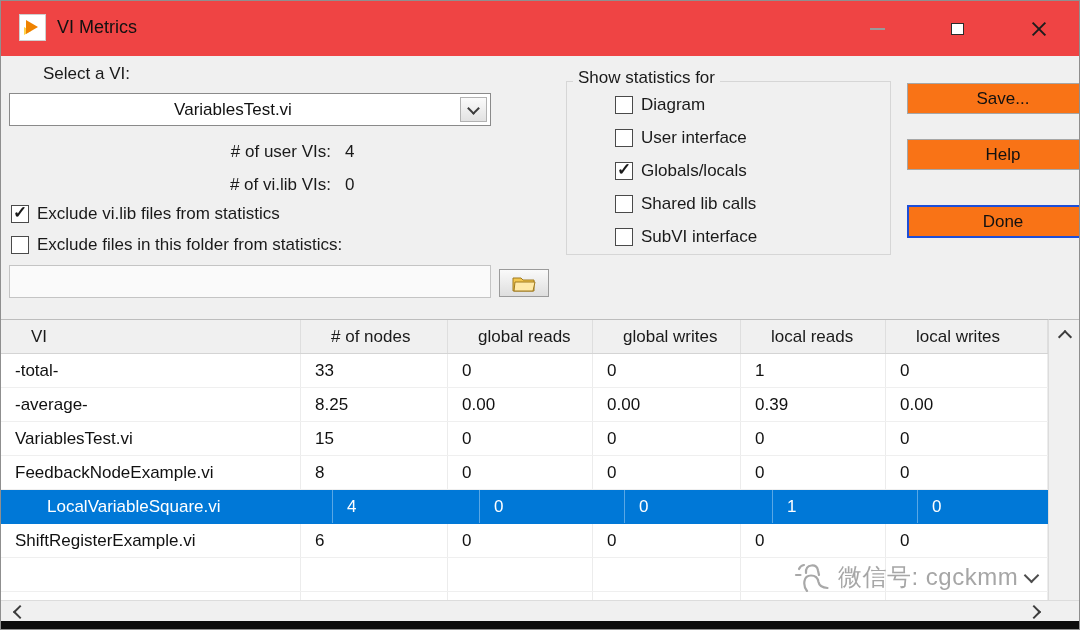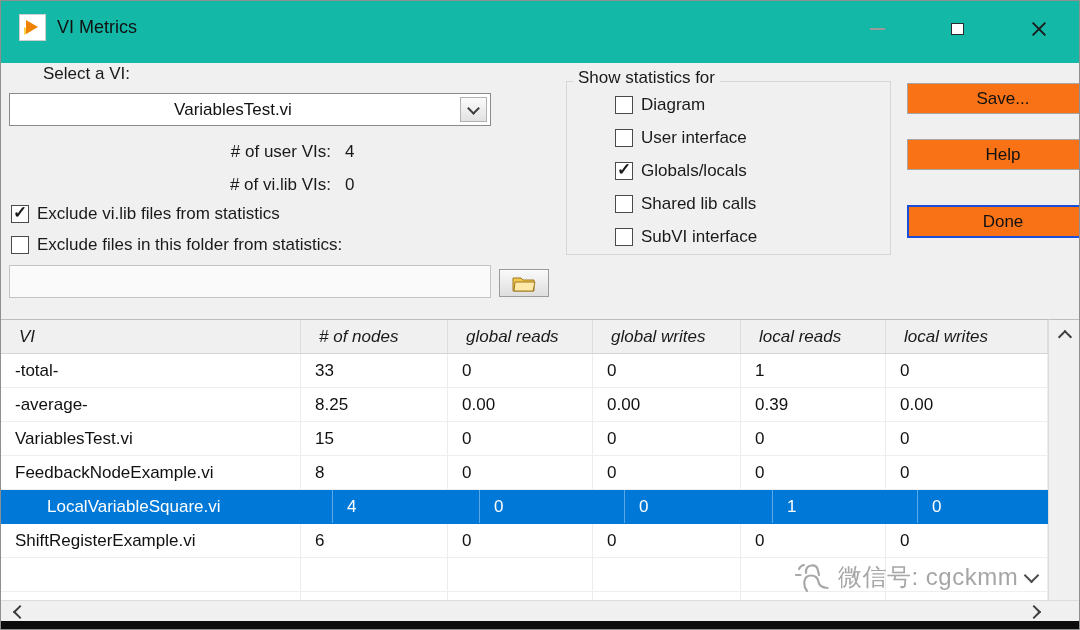--- a/index.html
+++ b/index.html
@@ -1,19 +1,19 @@
 <!DOCTYPE html>
 <html><head>
 <meta charset="utf-8">
 <style>
   html,body{margin:0;padding:0;background:#ffffff;font-family:"Liberation Sans",sans-serif;}
   #window{position:relative;width:1080px;height:630px;background:#f0f0f0;border:1px solid #8f8f8f;box-sizing:border-box;overflow:hidden;}
 
   
-  .titlebar{position:absolute;left:0;top:0;right:0;height:62px;background:#14b8a6;}
+  .titlebar{position:absolute;left:0;top:0;right:0;height:55px;background:#ef4444;}
   .app-icon{position:absolute;left:18px;top:13px;width:27px;height:27px;background:#fff;border:1px solid #cfcfcf;box-sizing:border-box;}
   .app-icon .tri{position:absolute;left:6px;top:5px;width:0;height:0;border-top:7px solid transparent;border-bottom:7px solid transparent;border-left:12px solid #ef8200;}
   .app-icon .tri2{position:absolute;left:4px;top:12px;width:0;height:0;border-top:4px solid transparent;border-bottom:4px solid transparent;border-left:7px solid #ffd24a;}
   .title-text{position:absolute;left:56px;top:16px;font-size:18px;color:#111;}
   .winbtn{position:absolute;top:0;height:55px;width:46px;display:flex;align-items:center;justify-content:center;cursor:default;}
   .btn-min{left:853px;}.btn-max{left:933px;}.btn-close{left:1013px;width:50px;}
   .icon-min{width:15px;height:2px;background:#9a9a9a;}
   .icon-max{width:13px;height:12px;border:1.5px solid #2b2b2b;box-sizing:border-box;background:#fff;}
   .icon-close{position:relative;width:18px;height:18px;}
   .icon-close::before,.icon-close::after{content:"";position:absolute;left:8px;top:0;width:2px;height:18px;background:#1c1c1c;}
@@ -58,21 +58,21 @@
   
   .action-btn{position:absolute;left:906px;width:192px;height:31px;background:#f97316;border:1px solid #a6a6a6;box-sizing:border-box;font-size:17px;color:#111;display:flex;align-items:center;justify-content:center;font-family:"Liberation Sans",sans-serif;}
   .btn-save{top:82px;}
   .btn-help{top:138px;}
   .btn-done{top:204px;height:33px;border:2px solid #1d4ed8;}
 
   
   .table{position:absolute;left:0;top:318px;width:1047px;height:281px;background:#fff;border-top:1px solid #bdbdbd;box-sizing:border-box;overflow:hidden;}
   .thead,.trow{display:grid;grid-template-columns:300px 147px 145px 148px 145px 162px;height:34px;}
   .thead{background:#f0f0f0;border-bottom:1px solid #d4d4d4;box-sizing:border-box;}
-  .hcell{font-size:17px;color:#1a1a1a;line-height:33px;padding-left:18px;border-right:1px solid #dedede;overflow:hidden;white-space:nowrap;font-style:italic;}
+  .hcell{font-size:17px;color:#1a1a1a;line-height:33px;padding-left:30px;border-right:1px solid #dedede;overflow:hidden;white-space:nowrap;}
   .trow{border-bottom:1px solid #efefef;box-sizing:border-box;}
   .tcell{font-size:17px;color:#111;line-height:33px;padding-left:14px;border-right:1px solid #ececec;overflow:hidden;white-space:nowrap;}
   .trow.selected{background:#0078d7;border-bottom-color:#0078d7;padding-left:32px;}
   .trow.selected .tcell{color:#fff;border-right-color:rgba(255,255,255,0.35);}
 
   .vscroll{position:absolute;left:1047px;top:318px;width:32px;height:281px;background:#f0f0f0;border-top:1px solid #bdbdbd;border-left:1px solid #dcdcdc;box-sizing:border-box;}
   .vscroll-up{position:absolute;left:0;top:4px;width:100%;height:22px;display:flex;align-items:center;justify-content:center;}
   .vscroll-up .chev{margin-top:4px;}
   .hscroll{position:absolute;left:0;top:599px;width:1080px;height:23px;background:#f0f0f0;border-top:1px solid #dcdcdc;box-sizing:border-box;}
   .hscroll-left{position:absolute;left:6px;top:0;width:22px;height:100%;display:flex;align-items:center;justify-content:center;}

